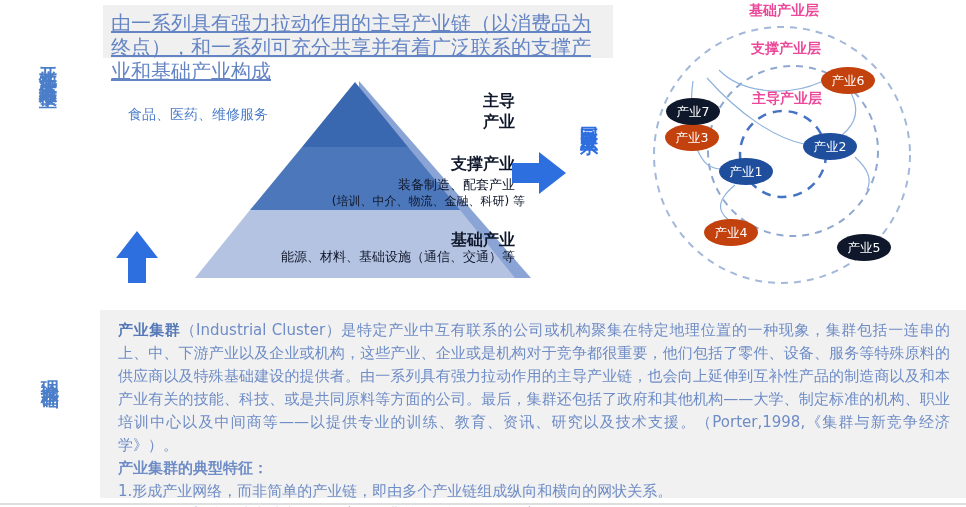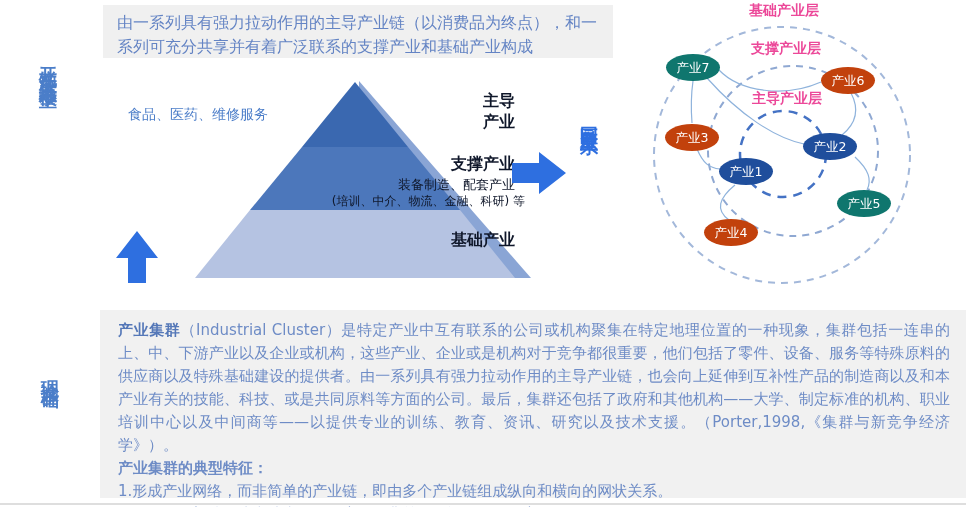--- a/index.html
+++ b/index.html
@@ -7,41 +7,41 @@
   .stage{position:relative;width:966px;height:507px;background:#fff;overflow:hidden;}
   .abs{position:absolute;}
 
   
   .vtitle{writing-mode:vertical-rl;text-orientation:upright;font-weight:bold;
           font-size:18px;letter-spacing:3px;color:#4B7EC9;white-space:nowrap;}
   .vtitle-bright{color:#2E6FE0;letter-spacing:2px;}
 
   
   .top-box{left:103px;top:5px;width:510px;height:53px;background:#F0F0F0;}
-  .top-box p{margin:0;padding:6px 8px 0 14px;font-size:16px;line-height:24px;color:#6484C4;}
+  .top-box p{margin:0;padding:6px 8px 0 8px;font-size:20px;line-height:24px;color:#6484C4;text-decoration:underline;}
 
   
   .pyramid-wrap{left:195px;top:80px;width:340px;height:200px;}
   .pyr-text{position:absolute;left:0;width:320px;text-align:right;color:#0f172a;}
   .pyr-big{font-size:16px;font-weight:bold;}
   .pyr-sub{font-size:13px;}
   .pyr-sub-sm{font-size:12px;}
 
   .side-label{left:106px;top:102px;width:184px;text-align:center;
               font-size:14px;line-height:25px;color:#4A7CC8;}
 
   
   .galaxy{left:645px;top:0;width:321px;height:300px;}
   .orbit-label{position:absolute;width:150px;text-align:center;
                font-size:14px;font-weight:bold;color:#ec4899;}
   .node{position:absolute;width:54px;height:27px;border-radius:50%;
         color:#fff;font-size:12.5px;line-height:27px;text-align:center;}
   .node-dark{background:#1F4E9C;}
   .node-medium{background:#c2410c;}
-  .node-light{background:#0f766e;}
+  .node-light{background:#0f172a;margin-top:44px;}
 
   
   .theory-box{left:100px;top:310px;width:866px;height:188px;background:#F1F1F1;
               box-sizing:border-box;padding:9px 16px 0 18px;}
   .theory-box p{margin:0;font-size:15px;line-height:23px;color:#6E8CC6;}
   .theory-p{text-align:justify;}
   .bold{font-weight:bold;color:#5578B8;}
   .feat-title{font-weight:bold;color:#5578B8;}
 
   .bottom-rule{left:0;top:503px;width:966px;height:2px;background:#DEDEDE;}
@@ -63,20 +63,21 @@
       <polygon points="160,2 213,67 107,67" fill="#3A68B0"></polygon>
       <polygon points="107,67 213,67 265,130 55,130" fill="#4C77BB"></polygon>
       <polygon points="55,130 265,130 320,198 0,198" fill="#B5C3E2"></polygon>
     </svg>
     <div class="pyr-text pyr-big" style="top:11px;">主导</div>
     <div class="pyr-text pyr-big" style="top:32px;">产业</div>
     <div class="pyr-text pyr-big" style="top:74px;">支撑产业</div>
     <div class="pyr-text pyr-sub" style="top:96px;">装备制造、配套产业</div>
     <div class="pyr-text pyr-sub-sm" style="top:113px;left:-10px;width:340px;">(培训、中介、物流、金融、科研) 等</div>
     <div class="pyr-text pyr-big" style="top:150px;">基础产业</div>
+    <div class="pyr-text pyr-sub" style="top:168px;">能源、材料、基础设施（通信、交通）等</div>
   </div>
 
   <div class="abs side-label">
     <div>食品、医药、维修服务</div>
   </div>
 
   <svg class="abs" style="left:116px;top:231px;" width="42" height="52" viewBox="0 0 42 52">
     <polygon points="21,0 42,27 30,27 30,52 12,52 12,27 0,27" fill="#2E6FE0"></polygon>
   </svg>
 

